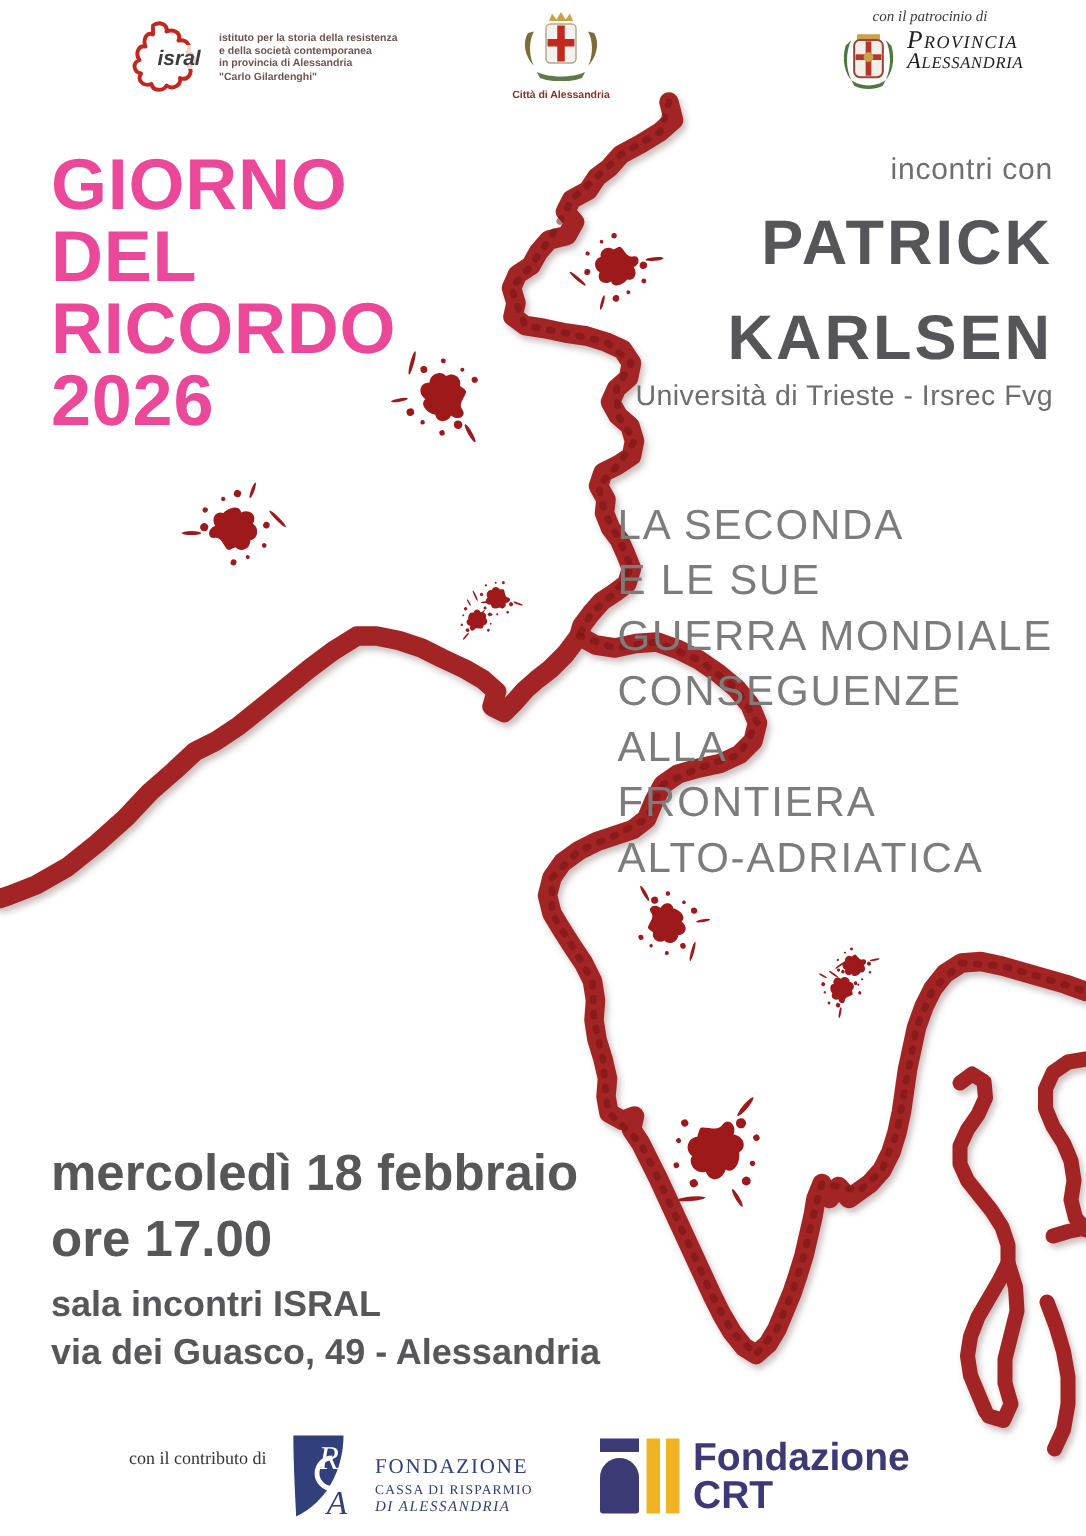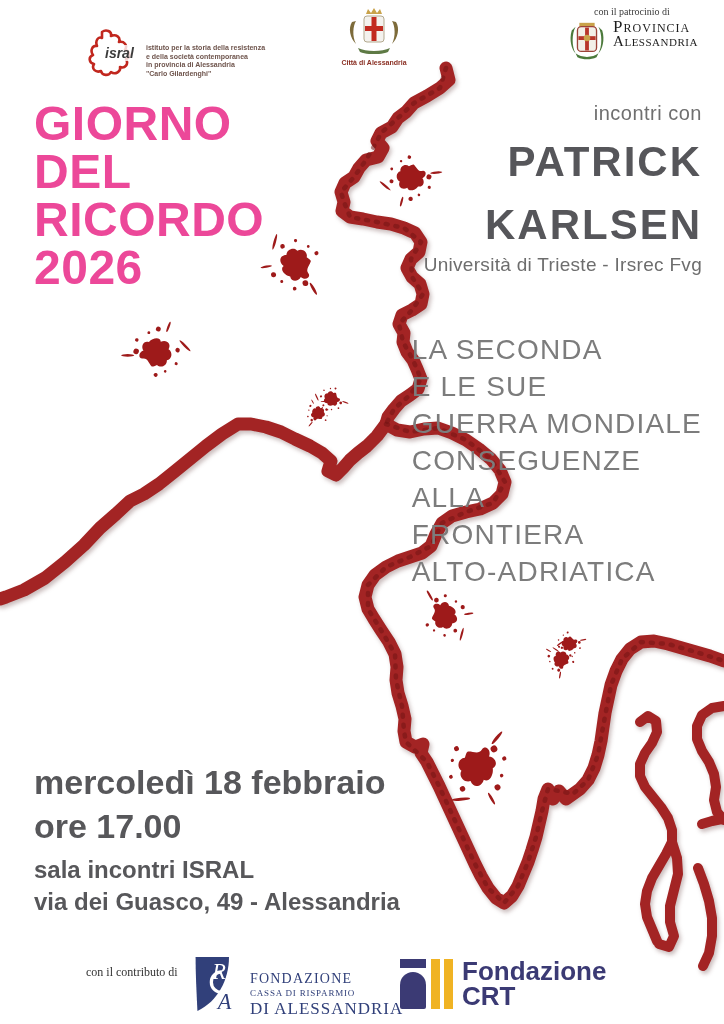--- a/index.html
+++ b/index.html
@@ -10,29 +10,29 @@
   
   #map{position:absolute;inset:0;z-index:1;}
   .border-g{filter:drop-shadow(2px 3px 2px rgba(70,20,20,.28));}
   .bline{fill:none;stroke:#a32424;stroke-width:13;stroke-linecap:round;stroke-linejoin:round;}
   .bline.thin{stroke-width:10;}
   .tex{fill:none;stroke:#701111;stroke-width:4.5;stroke-linecap:round;stroke-linejoin:round;
        stroke-dasharray:2 8;opacity:.5;}
   .splat{fill:#9e1a1a;}
   
   .hdr{position:absolute;z-index:3;}
-  .isral{left:88px;top:28px;display:flex;align-items:flex-end;}
+  .isral{left:88px;top:13px;display:flex;align-items:flex-start;}
   .isral-mark{position:relative;width:54px;height:50px;}
   .isral-word{position:absolute;left:16px;top:17px;font-weight:bold;font-size:14px;
     color:#3c3c3c;font-style:italic;background:rgba(255,255,255,.8);padding:0 1px;}
   .isral-caption{margin-left:4px;margin-top:9px;font-size:7px;line-height:8.5px;
     font-weight:bold;color:#6e544c;}
   .city{left:336px;top:8px;width:76px;text-align:center;}
   .city-caption{font-size:7px;font-weight:bold;color:#8a2f23;margin-top:1px;}
-  .patro{left:548px;top:6px;width:168px;text-align:center;}
+  .patro{left:536px;top:6px;width:168px;text-align:center;font-style:italic;}
   .patro-label{font-size:10px;color:#3a3a3a;font-family:"Liberation Serif",serif;}
   .patro-row{display:flex;align-items:flex-start;justify-content:center;margin-top:2px;}
   .prov-text{font-family:"Liberation Serif",serif;color:#1d1d1d;text-align:left;
     margin-left:5px;line-height:15px;font-variant:small-caps;}
   .prov-l1{font-size:17px;letter-spacing:1px;}
   .prov-l2{font-size:15px;letter-spacing:.5px;}
   
   .title{position:absolute;left:34px;top:100px;z-index:3;color:#ec4899;
     font-size:48px;font-weight:800;line-height:48px;letter-spacing:.5px;}
   
@@ -50,21 +50,21 @@
   .event-small{font-size:24px;font-weight:bold;line-height:32px;}
   .event .gap{height:6px;}
   
   .footer{position:absolute;left:0;bottom:4px;width:724px;height:75px;z-index:3;}
   .contrib{position:absolute;left:86px;top:20px;font-family:"Liberation Serif",serif;
     font-size:12px;color:#333;}
   .cra{position:absolute;left:190px;top:10px;display:flex;}
   .cra-text{margin-left:8px;margin-top:16px;color:#31407a;font-family:"Liberation Serif",serif;}
   .cra-l1{font-size:14px;letter-spacing:1.2px;}
   .cra-l2{font-size:9px;letter-spacing:.8px;margin-top:1px;}
-  .cra-l3{font-size:17px;letter-spacing:1px;margin-top:1px;}
+  .cra-l3{font-size:10px;letter-spacing:1px;margin-top:1px;font-style:italic;}
   .crt{position:absolute;left:400px;top:14px;display:flex;align-items:center;}
   .crt-icon{position:relative;width:48px;height:50px;}
   .crt-cap{width:26px;height:9px;background:#3b3a74;position:absolute;left:0;top:0;}
   .crt-dome{width:26px;height:37px;background:#3b3a74;position:absolute;left:0;top:13px;
     border-radius:13px 13px 2px 2px;}
   .crt-bar{width:9px;height:50px;background:#f0b323;position:absolute;top:0;}
   .crt-bar.b1{left:31px;} .crt-bar.b2{left:44px;}
   .crt-text{margin-left:14px;color:#3b3a74;font-size:26px;font-weight:600;line-height:25px;}
 </style>
 </head>

